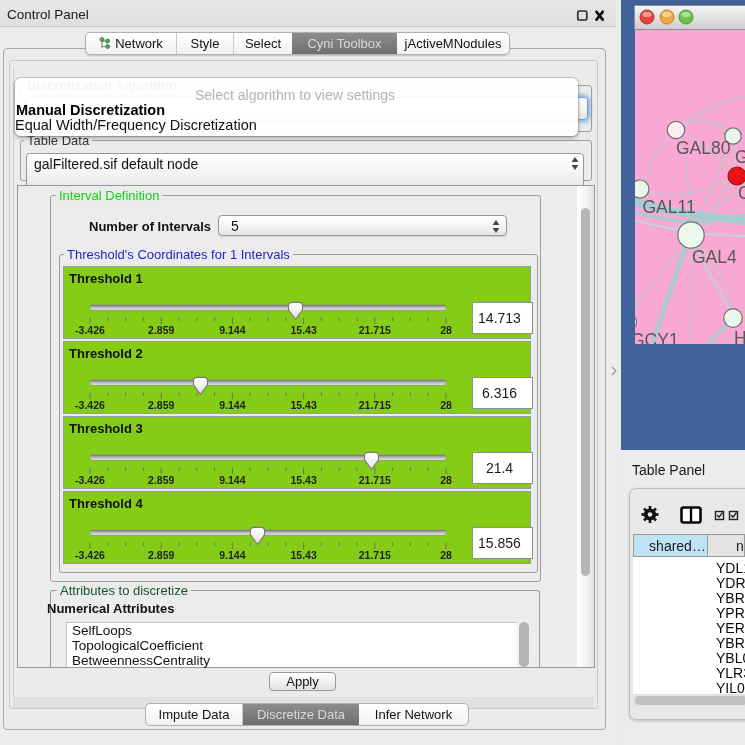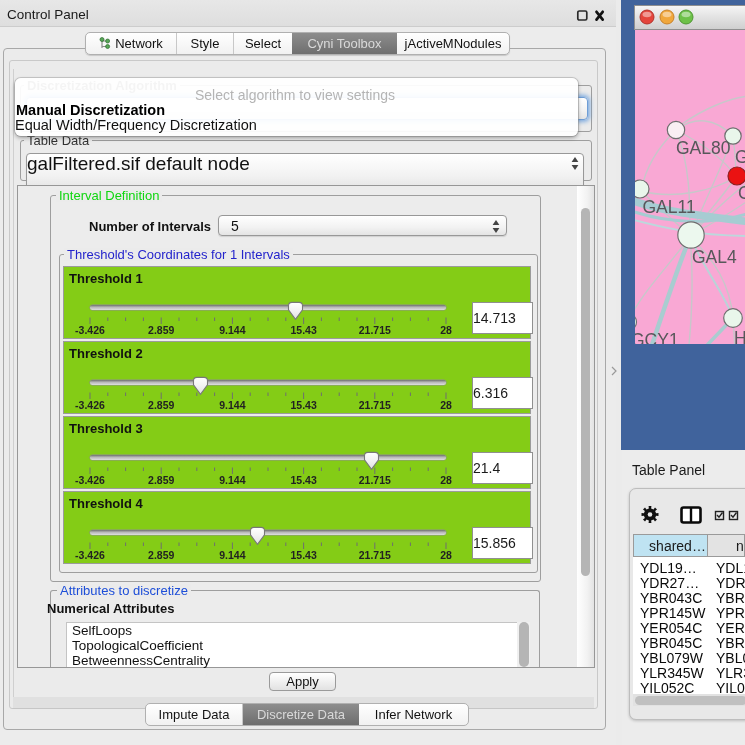--- a/index.html
+++ b/index.html
@@ -4,21 +4,21 @@
 html,body{margin:0;padding:0}
 body{width:745px;height:745px;background:#ececec;font-family:"Liberation Sans",sans-serif;position:relative;overflow:hidden}
 .abs{position:absolute}
 .gbox{position:absolute;border:1px solid #9e9e9e;border-radius:3px}
 .glabel{position:absolute;font-size:13px;background:#ebebeb;padding:0 3px;line-height:13px}
 .combo{position:absolute;border:1px solid #989898;border-radius:4px;background:linear-gradient(#ffffff,#f2f2f2 60%,#e4e4e4);box-shadow:0 1px 1px rgba(0,0,0,.12);font-size:13px;color:#111}
 .arrows{position:absolute;width:8px}
 .trow{position:absolute;left:63px;width:466px;height:71px;border:1px solid #9b9b9b;background:#84cc16}
 .tlabel{position:absolute;left:5px;top:4px;font-size:13px;font-weight:bold;color:#111}
 .track{position:absolute;left:26px;top:38px;width:356px;height:5px;border-radius:2.5px;background:linear-gradient(#6f6f6f,#b9b9b9 45%,#dedede);box-shadow:0 0 0 0.5px #8d8d8d}
-.vbox{position:absolute;left:408px;top:35px;width:53px;height:30px;background:#fff;border:1px solid #909090;font-size:14px;color:#1a1a1a;text-align:left;line-height:30px;padding-right:6px}
+.vbox{position:absolute;left:408px;top:35px;width:53px;height:30px;background:#fff;border:1px solid #909090;font-size:14px;color:#1a1a1a;text-align:center;line-height:30px;padding-right:6px}
 .ticklbl{position:absolute;top:57px;font-size:10.5px;font-weight:bold;color:#222;width:60px;text-align:center}
 .seg{display:inline-block;height:21px;line-height:21px;font-size:13px;color:#111;text-align:center;vertical-align:top;box-sizing:border-box}
 .segdark{background:linear-gradient(#8d8d8d,#6e6e6e);color:#d9d9d9}
 .cell{position:absolute;font-size:14px;color:#0a0a0a;white-space:nowrap}
 </style></head>
 <body>
 
 <div class="abs" style="left:0;top:0;width:616px;height:26px;background:linear-gradient(#e7e7e7,#dedede);border-bottom:1px solid #cccccc"></div>
 <div class="abs" style="left:7px;top:7px;font-size:13.5px;color:#1a1a1a">Control Panel</div>
 <svg class="abs" style="left:575px;top:9px" width="32" height="13" viewBox="0 0 32 13">
@@ -43,21 +43,21 @@
    <circle cx="8.6" cy="9.5" r="2" fill="#57a657" stroke="#2e6b2e" stroke-width=".7"></circle>
   </svg>Network</div><div class="seg" style="width:57px;border-right:1px solid #c8c8c8">Style</div><div class="seg" style="width:58px">Select</div><div class="seg segdark" style="width:105px">Cyni Toolbox</div><div class="seg" style="width:112px">jActiveMNodules</div>
 </div>
 
 <div class="gbox" style="left:20px;top:85px;width:570px;height:45px"></div>
 <div class="glabel" style="left:24px;top:79px;color:#4b4b4b;font-weight:bold">Discretization Algorithm</div>
 <div class="combo" style="left:26px;top:97px;width:560px;height:21px;border-color:#6f9ed6;box-shadow:0 0 4px 2px rgba(90,150,220,.75)"></div>
 
 <div class="gbox" style="left:20px;top:140px;width:570px;height:39px"></div>
 <div class="glabel" style="left:24px;top:134px;color:#333;font-weight:normal">Table Data</div>
-<div class="combo" style="left:26px;top:153px;width:558px;height:38px;line-height:20px;font-size:19px;box-sizing:border-box">galFiltered.sif default node
+<div class="combo" style="left:26px;top:153px;width:558px;height:38px;line-height:20px;padding-left:7px;font-size:14px;box-sizing:border-box">galFiltered.sif default node
  <svg class="arrows" style="right:4px;top:3px" height="13" viewBox="0 0 8 13">
   <path d="M4 0 L7.4 5 H0.6 Z" fill="#444"></path>
       <path d="M4 13 L7.4 8 H0.6 Z" fill="#444"></path>
  </svg>
 </div>
 
 <div class="abs" style="left:17px;top:185px;width:578px;height:483px;border:1px solid #979797;background:#ececec;box-sizing:border-box"></div>
 
 <div class="abs" style="left:577px;top:186px;width:17px;height:481px;background:linear-gradient(90deg,#ffffff,#f2f2f2 60%,#e3e3e3)"></div>
 <div class="abs" style="left:581px;top:208px;width:9px;height:368px;border-radius:5px;background:#b5b5b5"></div>
@@ -255,21 +255,21 @@
           <stop offset="0.5" stop-color="#f2f2f2"></stop>
           <stop offset="1" stop-color="#e0e0e0"></stop>
         </linearGradient>
       </defs>
   <path d="M1.5 4.8 a3.4 3.4 0 0 1 3.4 -3.4 h7.2 a3.4 3.4 0 0 1 3.4 3.4 v4 l-7 9.6 l-7 -9.6 z" fill="url(#thg491)" stroke="#787878" stroke-width="1.1"></path>
  </svg>
  <div class="vbox">15.856</div>
 </div>
 
 <div class="abs" style="left:50px;top:590px;width:490px;height:77px;border:1px solid #9e9e9e;border-bottom:none;border-radius:3px 3px 0 0;box-sizing:border-box"></div>
-<div class="glabel" style="left:57px;top:584px;color:#1d4ed8">Attributes to discretize</div>
+<div class="glabel" style="left:57px;top:584px;color:#14532d">Attributes to discretize</div>
 <div class="abs" style="left:47px;top:601px;font-size:13px;font-weight:bold;color:#111">Numerical Attributes</div>
 <div class="abs" style="left:66px;top:622px;width:464px;height:45px;background:#fff;border:1px solid #c4c4c4;border-bottom:none;box-sizing:border-box"></div>
 <div class="abs" style="left:72px;top:623px;font-size:13.5px;color:#111;line-height:15.2px">SelfLoops<br>TopologicalCoefficient<br>BetweennessCentrality</div>
 <div class="abs" style="left:517px;top:622px;width:13px;height:45px;background:#f0f0f0"></div>
 <div class="abs" style="left:518.5px;top:622px;width:10px;height:45px;border-radius:5px;background:#b5b5b5"></div>
 
 <div class="abs" style="left:269px;top:672px;width:67px;height:19px;border:1px solid #9a9a9a;border-radius:4px;background:linear-gradient(#ffffff,#e2e2e2);box-sizing:border-box;text-align:center;font-size:13px;line-height:18px;color:#111">Apply</div>
 
 <div class="abs" style="left:13px;top:697px;width:581px;height:11px;background:#e0e0e0;border-bottom:1px solid #c6c6c6"></div>
 
@@ -360,21 +360,20 @@
   <rect x="75.5" y="6.5" width="8" height="8"></rect>
   <rect x="89.5" y="6.5" width="8" height="8"></rect>
   <path d="M77 10 l2 2.2 L82.5 7.5 M91 10 l2 2.2 L96.5 7.5"></path>
  </g>
 </svg>
 
 <div class="abs" style="left:633px;top:534px;width:75px;height:23px;background:#bfe3f2;border:1px solid #9a9a9a;box-sizing:border-box;text-align:center;font-size:14px;line-height:22px;color:#1a1a1a;padding-left:14px">shared…</div>
 <div class="abs" style="left:708px;top:534px;width:37px;height:23px;background:#e3e3e3;border:1px solid #9a9a9a;border-left:none;box-sizing:border-box;font-size:14px;line-height:22px;color:#1a1a1a;padding-left:28px;overflow:hidden">na</div>
 
 <div class="abs" style="left:633px;top:557px;width:112px;height:137px;background:#fff;overflow:hidden">
- <div class="cell" style="left:7px;top:3.5px;line-height:15px">YDL19…<br>YDR27…<br>YBR043C<br>YPR145W<br>YER054C<br>YBR045C<br>YBL079W<br>YLR345W<br>YIL052C</div>
  <div class="cell" style="left:83px;top:3.5px;line-height:15px">YDL1…<br>YDR2…<br>YBR04<br>YPR14<br>YER05<br>YBR04<br>YBL07<br>YLR34<br>YIL05</div>
 </div>
 
 <div class="abs" style="left:633px;top:694px;width:112px;height:12px;background:#e2e2e2"></div>
 <div class="abs" style="left:635px;top:695.5px;width:112px;height:9px;border-radius:5px;background:#c0c0c0"></div>
 
 <svg class="abs" style="left:610px;top:366px" width="8" height="10" viewBox="0 0 8 10">
     <path d="M2 1 L6 5 L2 9" fill="none" stroke="#9a9a9a" stroke-width="1.2"></path>
   </svg>
 

